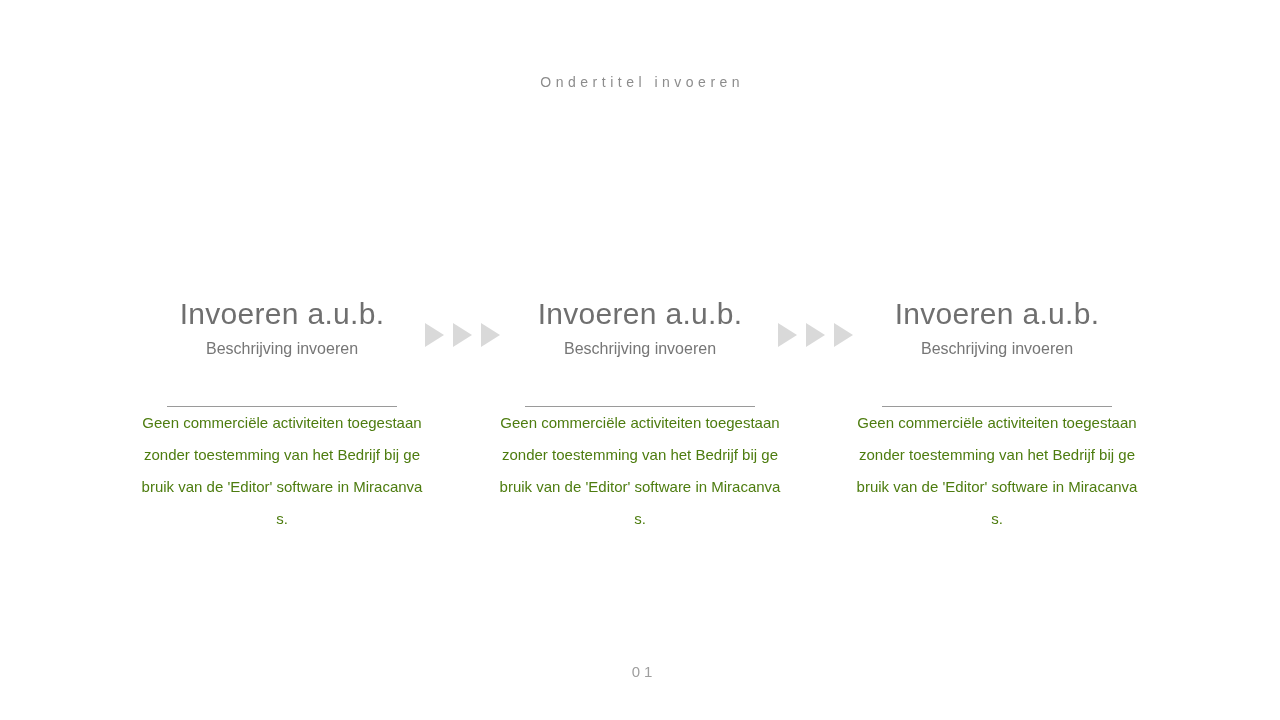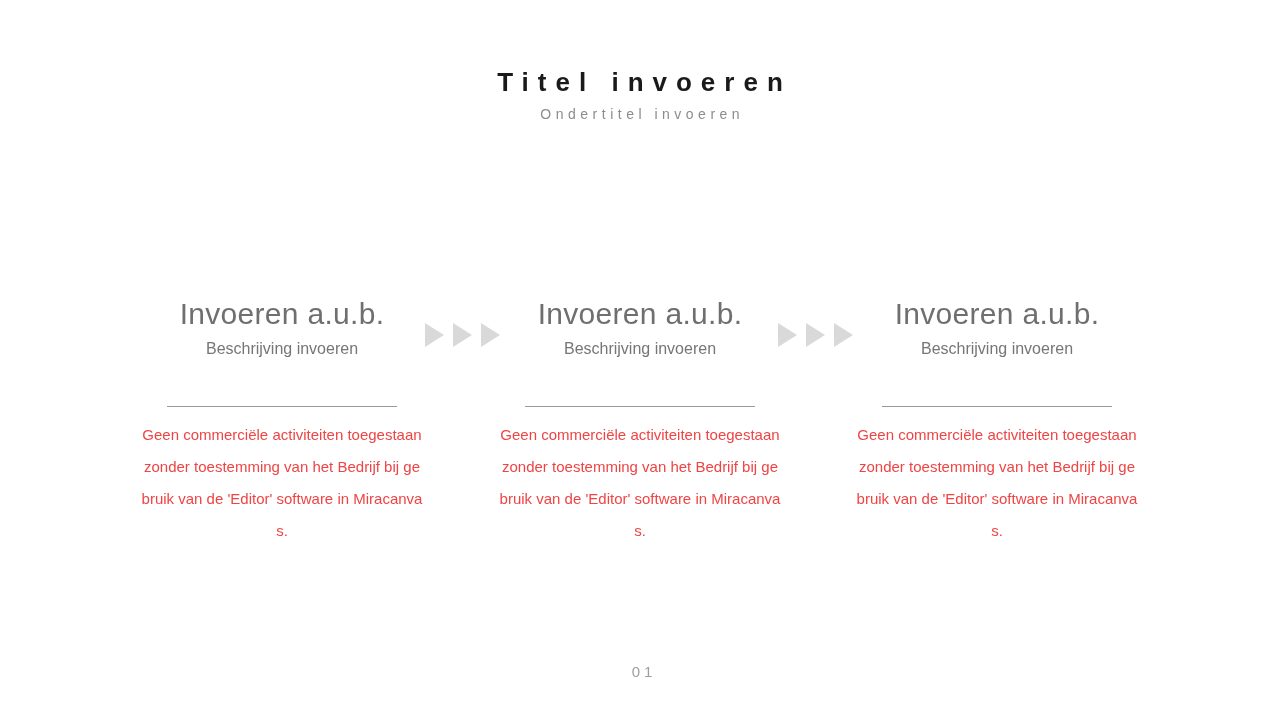--- a/index.html
+++ b/index.html
@@ -67,23 +67,22 @@
     white-space: nowrap;
   }
   .col-divider {
     width: 230px;
     margin: 46px auto 0 auto;
     border: none;
     border-top: 1px solid #9a9a9a;
     height: 0;
   }
   .col-body {
-    margin-top: 12px;
     font-size: 15px;
-    color: #ef4444;
+    color: #4d7c0f;
   }
   .col-body-line {
     line-height: 32px;
     white-space: nowrap;
   }
 
   
   .arrow-group {
     position: absolute;
     top: 323px;
@@ -113,21 +112,20 @@
     letter-spacing: 4px;
     padding-left: 8px;
   }
 </style>
 </head>
 <body>
 
 <div class="slide">
 
   <header class="slide-header">
-    <h1 class="slide-title">Titel invoeren</h1>
     <div class="slide-subtitle">Ondertitel invoeren</div>
   </header>
 
   <section class="step-column col-1">
     <div class="col-heading">Invoeren a.u.b.</div>
     <div class="col-subheading">Beschrijving invoeren</div>
     <hr class="col-divider">
     <div class="col-body">
       <div class="col-body-line">Geen commerciële activiteiten toegestaan</div>
       <div class="col-body-line">zonder toestemming van het Bedrijf bij ge</div>

